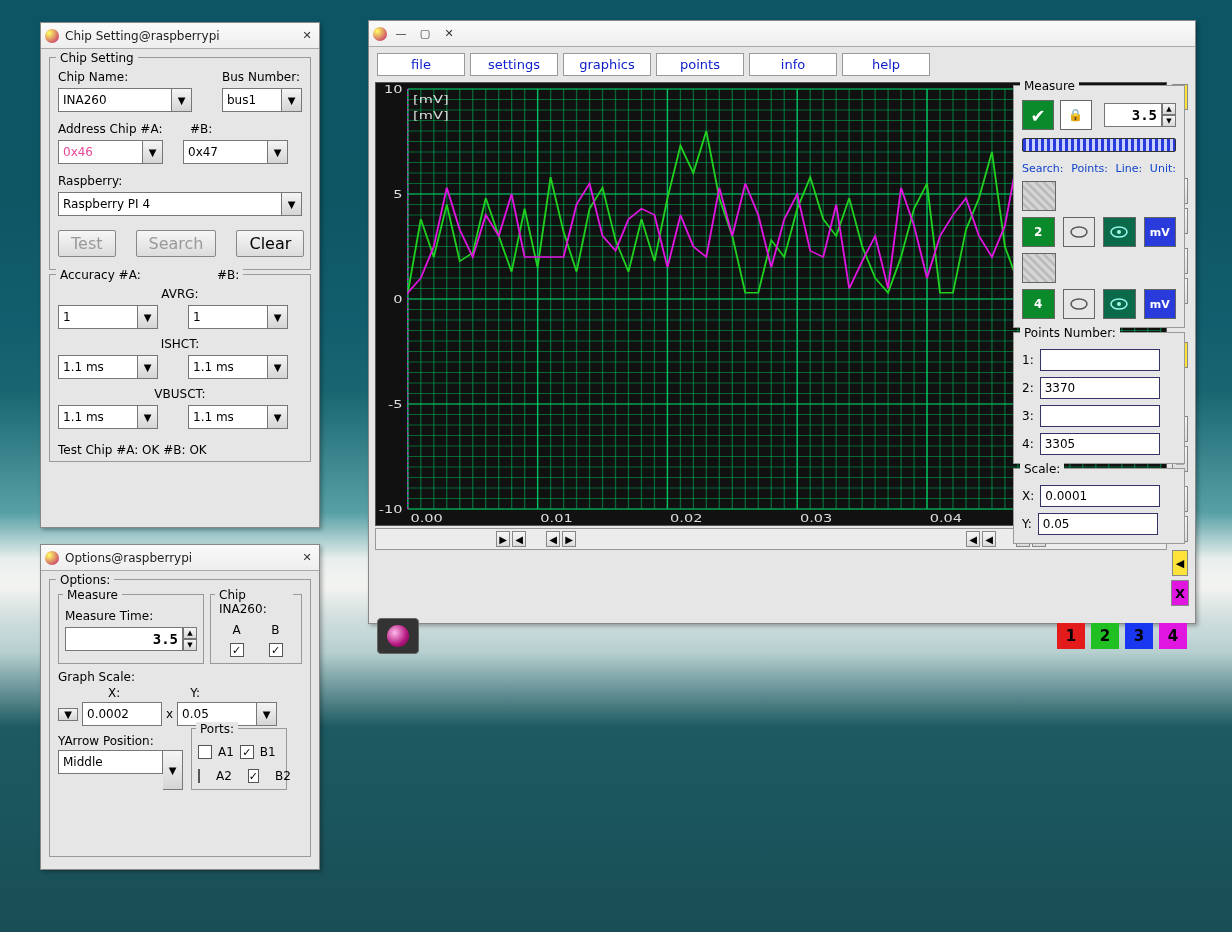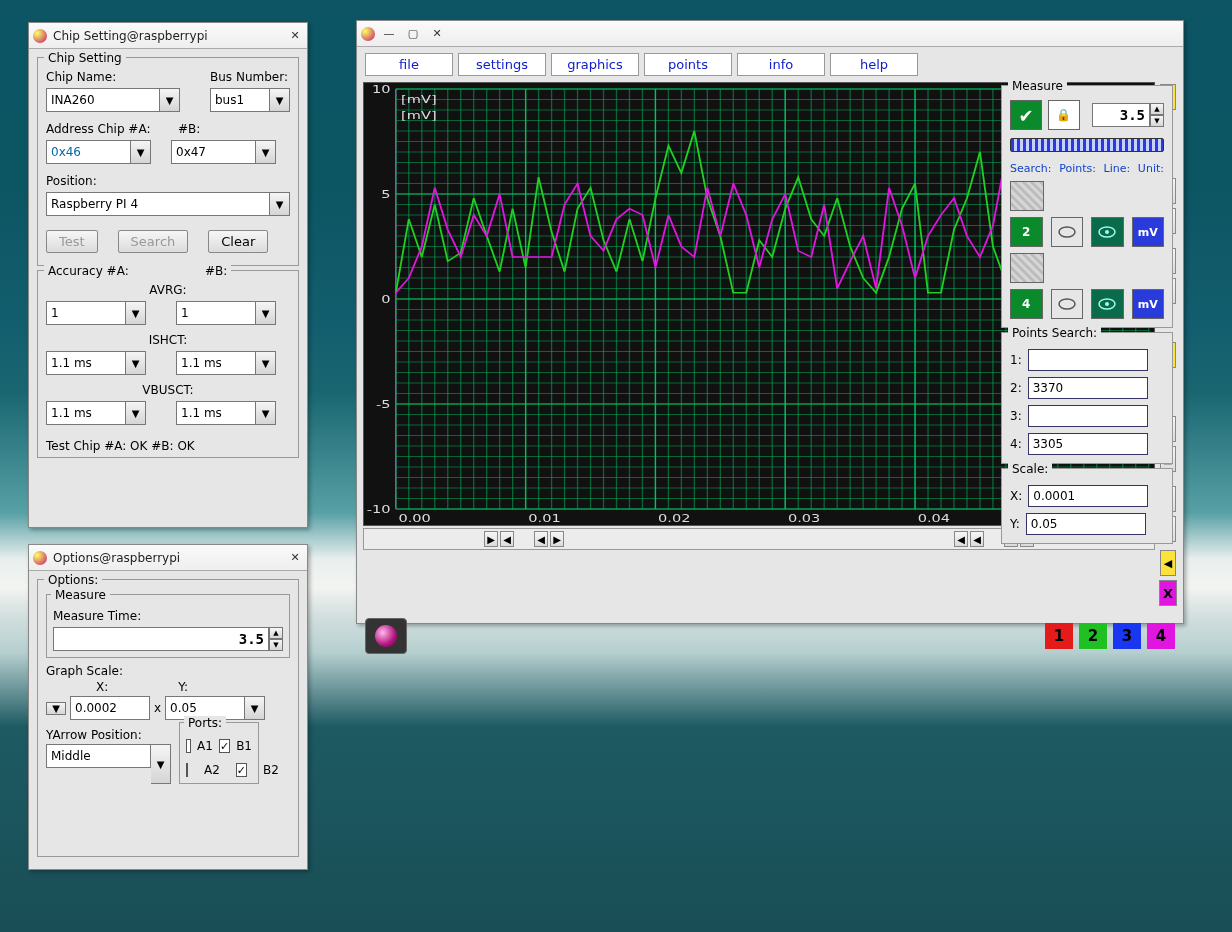--- a/index.html
+++ b/index.html
@@ -1,35 +1,35 @@
 <!DOCTYPE html>
 <html><head>
 <meta charset="utf-8">
 <style>
   * { box-sizing: border-box; font-family: "DejaVu Sans", Arial, sans-serif; }
   body {
     margin: 0; width: 1232px; height: 932px; position: relative; overflow: hidden;
     background: linear-gradient(180deg,#0d5565 0%,#0c5563 20%,#135e6e 35%,#196671 42%,#57a0a5 55%,#e9efee 60%,#f3f4f1 63%,#d3e0df 66%,#b6cfcf 70%,#1d5a62 78%,#194e56 100%);
     font-size: 12px;
   }
-  .win { position:absolute; background:#e6e6e6; border:1px solid #888; box-shadow:2px 2px 4px rgba(0,0,0,.3); }
+  .win { position:absolute; background:#e6e6e6; border:1px solid #888; box-shadow:2px 2px 4px rgba(0,0,0,.3);margin-left:12px; }
   .titlebar { display:flex; align-items:center; height:26px; background:linear-gradient(#fafafa,#eee); border-bottom:1px solid #aaa; padding:0 4px; font-size:12px; }
   .titlebar .ticon { width:14px; height:14px; border-radius:50%; background:radial-gradient(circle at 30% 30%,#ff6,#c0186b); margin-right:6px; flex-shrink:0;}
   .titlebar .ttext { flex:1; color:#222; }
   .titlebar .wc { display:flex; gap:8px; }
   .titlebar .wcb { width:16px; height:14px; display:flex; align-items:center; justify-content:center; font-size:11px; color:#333; cursor:default;}
   .fieldset { border:1px solid #999; margin:4px 8px; padding:6px 8px 8px 8px; position:relative; background:#e6e6e6;}
   .legend { position:relative; top:-13px; left:-2px; background:#e6e6e6; padding:0 4px; font-size:12px; display:inline-block;}
   .lbl { font-size:12px; }
   .sel, .txt { border:1px solid #777; background:#fff; height:24px; padding:2px 4px; font-size:12px; }
   .sel { background:#fff; display:flex; align-items:center; }
   .combo { display:flex; }
   .combo .sel { flex:1; }
   .combo .dd  { width:20px; border:1px solid #777; border-left:0; background:linear-gradient(#f5f5f5,#d5d5d5); display:flex; align-items:center; justify-content:center; font-size:10px;}
-  .btn { border:1px solid #888; background:linear-gradient(#f6f6f6,#dcdcdc); padding:3px 12px; font-size:13px; border-radius:2px;}
+  .btn { border:1px solid #888; background:linear-gradient(#f6f6f6,#dcdcdc); padding:3px 12px; font-size:16px; border-radius:2px;}
   .btn.dis { color:#999; }
   .chk { width:14px; height:14px; border:1px solid #555; background:#fff; display:inline-flex; align-items:center; justify-content:center; font-size:11px; line-height:1; }
   .chk.on::after { content:"✓"; }
   
   .menubar { display:flex; gap:5px; padding:6px 8px; }
   .menubtn { flex:0 0 88px; text-align:center; border:1px solid #999; background:#fff; color:#1020cc; padding:3px 0; font-size:13px; }
   .plotwrap { display:flex; padding:0 6px 6px 6px; gap:4px;}
   .plot { background:#111; position:relative; border:1px solid #555; }
   .grid line { stroke:#0a5; stroke-width:1; opacity:.55 }
   .gridmj line { stroke:#0c6; stroke-width:1; opacity:.9 }
@@ -94,33 +94,33 @@
           </div>
           <div class="dd">▼</div>
       </div>
     </div>
     <div style="display:flex; gap:12px; margin-top:10px">
       <div class="lbl" style="width:120px">Address Chip #A:</div>
       <div class="lbl">#B:</div>
     </div>
     <div style="display:flex; gap:20px; margin-top:4px">
       <div class="combo" style="width:105px">
-          <div class="sel" style="color:#0369a1">
+          <div class="sel" style="color:#ec4899">
             <span>0x46</span>
           </div>
           <div class="dd">▼</div>
         </div>
       <div class="combo" style="width:105px">
           <div class="sel" style="color:#000000">
             <span>0x47</span>
           </div>
           <div class="dd">▼</div>
         </div>
     </div>
-    <div class="lbl" style="margin-top:10px">Position:</div>
+    <div class="lbl" style="margin-top:10px">Raspberry:</div>
     <div class="combo" style="margin-top:4px">
         <div class="sel">
           <span>Raspberry PI 4</span>
         </div>
         <div class="dd">▼</div>
       </div>
     <div style="display:flex; gap:20px; margin:14px 0 10px 0">
       <div class="btn dis">Test</div>
       <div class="btn dis">Search</div>
       <div class="btn">Clear</div>
@@ -196,20 +196,31 @@
         <span class="legend">Measure</span>
         <div class="lbl" style="margin-top:-6px">Measure Time:</div>
         <div class="spin" style="margin-top:4px">
           <input class="txt" style="flex: 1 1 0%; text-align: right;" value="3.5">
           <div class="sp">
               <div>▲</div>
               <div>▼</div>
             </div>
         </div>
       </div>
+      <div class="fieldset" style="width:92px;margin:0;padding:6px 6px">
+        <span class="legend">Chip INA260:</span>
+        <div style="display:flex;justify-content:space-around;margin-top:-6px">
+          <span class="lbl">A</span>
+          <span class="lbl">B</span>
+        </div>
+        <div style="display:flex;justify-content:space-around;margin-top:6px">
+          <span class="chk on"></span>
+          <span class="chk on"></span>
+        </div>
+      </div>
     </div>
 
     <div class="lbl" style="margin-top:6px">Graph Scale:</div>
     <div style="display:flex;gap:70px;margin-top:2px">
       <span class="lbl" style="margin-left:50px">X:</span>
       <span class="lbl">Y:</span>
     </div>
     <div style="display:flex;align-items:center;gap:4px;margin-top:2px">
       <div class="combo" style="width:20px">
           <div class="dd" style="border-left:1px solid #777">▼</div>
@@ -226,21 +237,21 @@
 
     <div class="lbl" style="margin-top:8px">YArrow Position:</div>
     <div style="display:flex;gap:8px">
     <div class="combo" style="width:125px;margin-top:2px">
           <div class="sel">
             <span>Middle</span>
           </div>
           <div class="dd">▼</div>
         </div>
 
-    <div class="fieldset" style="width:80px;margin:0;margin-top:-20px;padding:6px 6px">
+    <div class="fieldset" style="width:96px;margin:0;margin-top:-20px;padding:6px 6px">
       <span class="legend">Ports:</span>
       <div style="display:flex;gap:6px;align-items:center;margin-top:-4px">
         <span class="chk"></span>
             <span class="lbl">A1</span>
         <span class="chk on"></span>
             <span class="lbl">B1</span>
       </div>
       <div style="display:flex;gap:16px;align-items:center;margin-top:10px">
         <span class="chk"></span>
             <span class="lbl">A2</span>
@@ -533,21 +544,21 @@
               <circle cx="10" cy="7" r="2" fill="#9fe"></circle>
             </svg>
           </div>
         <div class="iconbtn mv">
             <span>mV</span>
           </div>
       </div>
     </div>
 
     <div class="fieldset">
-      <span class="legend">Points Search:</span>
+      <span class="legend">Points Number:</span>
       <div style="display:flex;align-items:center;gap:6px;margin-top:-4px">
           <span class="lbl">1:</span>
           <input class="pinput" value="" style="">
         </div>
       <div style="display:flex;align-items:center;gap:6px;margin-top:6px">
           <span class="lbl">2:</span>
           <input class="pinput" value="3370" style="">
         </div>
       <div style="display:flex;align-items:center;gap:6px;margin-top:6px">
           <span class="lbl">3:</span>

